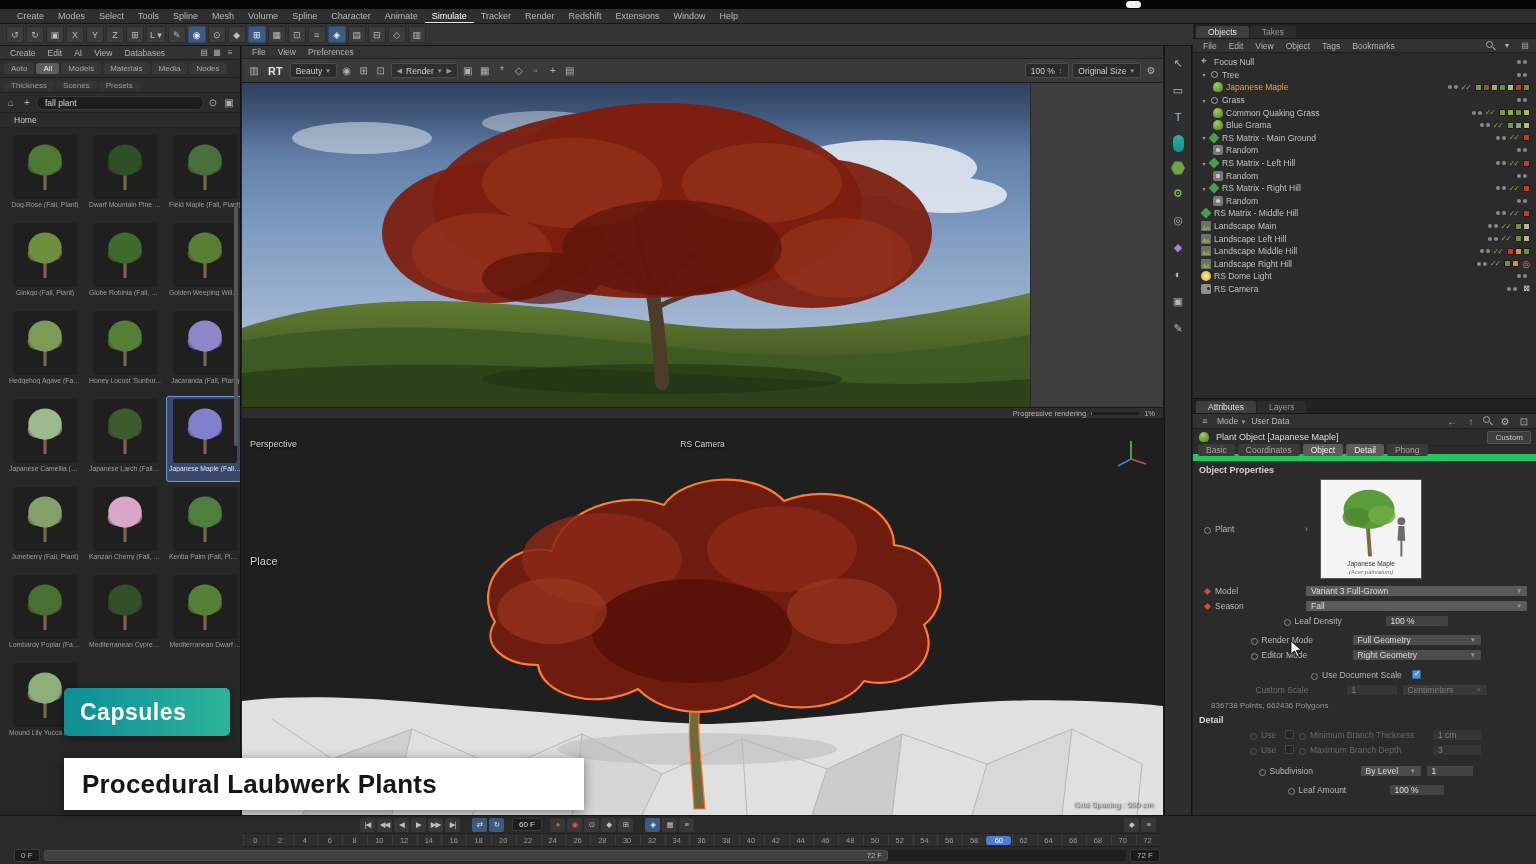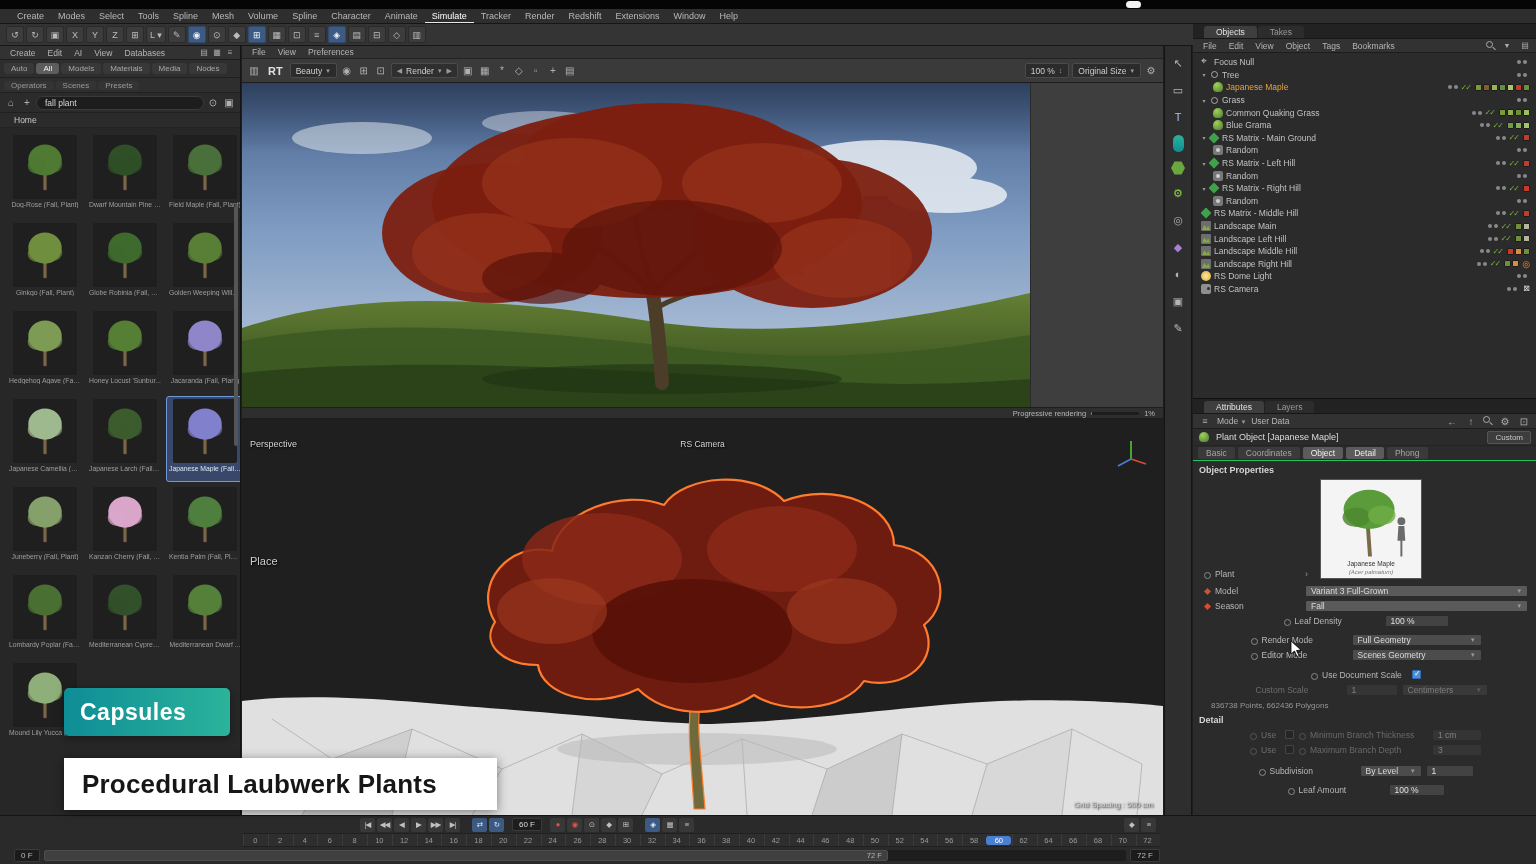--- a/index.html
+++ b/index.html
@@ -41,21 +41,21 @@
   .asset-cell.selected{background:#39486a;border-color:#6f9ad8;}
   .asset-thumb{width:64px;height:64px;background:#1f1f1f;border-radius:2px;display:flex;align-items:center;justify-content:center;}
   .asset-thumb svg{width:56px;height:60px;}
   .asset-label{width:72px;font-size:6.8px;color:#9f9f9f;text-align:center;white-space:nowrap;overflow:hidden;text-overflow:ellipsis;margin-top:2px;}
   .asset-cell.selected .asset-label{color:#dfe6f5;}
   .ab-scrollbar{position:absolute;right:2px;top:160px;width:4px;height:240px;background:#555;border-radius:2px;}
 
   
   .capsules-box{position:absolute;left:64px;top:688px;width:166px;height:48px;border-radius:5px;background:linear-gradient(90deg,#0e8d96,#2cb39b);display:flex;align-items:center;padding-left:16px;z-index:60;box-shadow:0 2px 8px rgba(0,0,0,.4);}
   .capsules-box span{color:#fff;font-size:23px;font-weight:bold;letter-spacing:.5px;}
-  .caption-box{position:absolute;left:64px;top:758px;width:433px;height:52px;background:#fff;display:flex;align-items:center;padding-left:18px;z-index:60;box-shadow:0 2px 10px rgba(0,0,0,.45);}
+  .caption-box{position:absolute;left:64px;top:758px;width:520px;height:52px;background:#fff;display:flex;align-items:center;padding-left:18px;z-index:60;box-shadow:0 2px 10px rgba(0,0,0,.45);}
   .caption-box span{color:#161616;font-size:26px;font-weight:bold;letter-spacing:.2px;}
 
   
   .center{position:absolute;top:46px;left:242px;width:921px;bottom:49px;display:flex;flex-direction:column;background:#262626;}
   .rv-menubar{height:13px;background:#333;display:flex;align-items:center;padding-left:4px;border-bottom:1px solid #222;}
   .rv-menu-item{padding:0 6px;font-size:8.5px;color:#b5b5b5;}
   .rv-toolbar{height:24px;background:#3a3a3a;display:flex;align-items:center;gap:3px;padding:0 5px;border-bottom:1px solid #1c1c1c;}
   .rv-rt{font-size:11px;font-weight:bold;color:#e0e0e0;padding:0 4px;}
   .rv-dd{display:flex;align-items:center;background:#2b2b2b;border:1px solid #4a4a4a;border-radius:2px;height:15px;padding:0 5px;font-size:8.5px;color:#cfcfcf;gap:3px;}
   .rv-nav{display:flex;align-items:center;background:#2f2f2f;border:1px solid #4a4a4a;border-radius:2px;height:15px;padding:0 4px;font-size:8.5px;color:#cfcfcf;gap:3px;}
@@ -76,21 +76,21 @@
   .vp-gizmo{position:absolute;right:12px;top:14px;width:40px;height:40px;}
 
   
   .right-toolbar{position:absolute;top:46px;left:1164px;width:28px;bottom:49px;background:#2e2e2e;border-left:1px solid #141414;border-right:1px solid #141414;display:flex;flex-direction:column;align-items:center;padding-top:8px;gap:9px;}
   .rt-ic{width:18px;height:18px;display:flex;align-items:center;justify-content:center;color:#b5b5b5;font-size:11px;}
   .rt-ic.pill{width:11px;height:17px;border-radius:6px;background:linear-gradient(180deg,#2cb39b,#0e8d96);}
   .rt-ic.hex{width:14px;height:14px;background:#6aa83f;clip-path:polygon(25% 3%,75% 3%,100% 50%,75% 97%,25% 97%,0 50%);}
 
   
   .right-panel{position:absolute;top:24px;left:1193px;right:0;bottom:49px;background:#2b2b2b;display:flex;flex-direction:column;}
-  .tabs-row{height:15px;background:#222;display:flex;align-items:flex-end;padding-left:11px;gap:1px;border-bottom:1px solid #171717;}
+  .tabs-row{height:15px;background:#222;display:flex;align-items:flex-end;padding-left:3px;gap:1px;border-bottom:1px solid #171717;}
   .tab{padding:1px 12px;font-size:8.5px;color:#989898;background:#2c2c2c;border-radius:3px 3px 0 0;}
   .tab.active{background:#3e3e3e;color:#e2e2e2;}
   .om-section{height:375px;display:flex;flex-direction:column;border-bottom:1px solid #101010;}
   .om-menu{height:14px;background:#323232;display:flex;align-items:center;padding:0 4px;border-bottom:1px solid #1d1d1d;}
   .om-menu-item{padding:0 6px;font-size:8.5px;color:#b5b5b5;}
   .om-menu-icons{margin-left:auto;display:flex;align-items:center;gap:4px;}
   .om-rows{flex:1;overflow:hidden;padding-top: 3px;}
   .om-row{height:12.6px;display:flex;align-items:center;padding:0 3px;}
   .om-expand{width:8px;font-size:6px;color:#9a9a9a;flex:none;text-align:center;}
   .om-icon{width:10px;height:10px;margin:0 3px 0 1px;flex:none;position:relative;display:inline-block;}
@@ -113,25 +113,25 @@
   .om-checks{color:#7cb342;font-size:8px;letter-spacing:-2px;padding-right:2px;}
   .om-chips{display:flex;gap:1px;}
   .chip{width:7px;height:7px;border-radius:1px;display:inline-block;border:0.5px solid #1c1c1c;}
   .om-ring{color:#e8883a;font-size:9px;}
   .om-cam{color:#ddd;font-size:8px;}
 
   .attr-section{flex:1;display:flex;flex-direction:column;background:#2b2b2b;}
   .attr-modebar{height:15px;background:#323232;display:flex;align-items:center;gap:5px;padding:0 5px;border-bottom:1px solid #1d1d1d;font-size:8.5px;color:#b8b8b8;}
   .attr-title{height:17px;display:flex;align-items:center;gap:4px;padding:0 5px;font-size:9px;color:#dcdcdc;border-bottom:1px solid #232323;}
   .custom-btn{background:#3d3d3d;border:1px solid #555;border-radius:2px;color:#c8c8c8;font-size:8px;padding:1px 7px;font-family:"Liberation Sans",sans-serif;}
-  .attr-sectabs{height:15px;display:flex;align-items:center;gap:3px;padding:0 5px;border-bottom:1px solid #22c55e;}
+  .attr-sectabs{height:15px;display:flex;align-items:center;gap:3px;padding:0 5px;border-bottom:7px solid #22c55e;}
   .sectab{padding:1px 8px;background:#3a3a3a;border-radius:2px;font-size:8.5px;color:#a5a5a5;}
   .sectab.active{background:#5b5b5b;color:#efefef;}
   .attr-header{font-weight:bold;font-size:9px;color:#d5d5d5;margin:4px 0 2px 6px;}
-  .plant-row{display:flex;align-items:flex-end;margin:2px 8px 4px 10px;gap:4px;}
+  .plant-row{display:flex;align-items:center;margin:2px 8px 4px 10px;gap:4px;}
   .key{width:8px;flex:none;display:inline-block;position:relative;height:8px;margin-top:2px;}
   .key.circ::before{content:"";position:absolute;left:1px;top:1px;width:5px;height:5px;border:1px solid #8a8a8a;border-radius:50%;}
   .key.diam::before{content:"";position:absolute;left:1.5px;top:1.5px;width:5px;height:5px;background:#d0502f;transform:rotate(45deg);}
   .albl{width:86px;flex:none;color:#b8b8b8;font-size:8.5px;white-space:nowrap;}
   .plant-preview{margin-left:8px;width:102px;height:100px;background:#f4f4f4;border:1px solid #555;position:relative;overflow:hidden;}
   .plant-preview svg{display:block;width:100%;height:100%;}
   .pv-cap1{position:absolute;left:0;right:0;bottom:11px;text-align:center;font-size:6.5px;color:#333;}
   .pv-cap2{position:absolute;left:0;right:0;bottom:3px;text-align:center;font-size:6px;color:#777;font-style:italic;}
   .arow{display:flex;align-items:center;height:13px;margin:1px 8px 1px 10px;gap:4px;font-size:8.5px;justify-content:center;}
   .add{display:flex;align-items:center;background:#4c4c4c;border:1px solid #2a2a2a;border-radius:2px;height:12px;padding:0 5px;color:#dcdcdc;gap:4px;white-space:nowrap;}
@@ -295,21 +295,21 @@
 
     <span class="ab-filter">Auto</span>
         <span class="ab-filter active">All</span>
         <span class="ab-filter">Models</span>
         <span class="ab-filter">Materials</span>
         <span class="ab-filter">Media</span>
         <span class="ab-filter">Nodes</span>
       </div>
     <div class="ab-subfilters">
 
-    <span class="ab-subfilter">Operators</span>
+    <span class="ab-subfilter">Thickness</span>
         <span class="ab-subfilter">Scenes</span>
         <span class="ab-subfilter">Presets</span>
       </div>
     <div class="ab-search">
       <span class="gl">⌂</span>
       <span class="gl">+</span>
       <input class="ab-search-input" value="fall plant" style="">
       <span class="gl">⊙</span>
       <span class="gl">▣</span>
     </div>
@@ -1168,21 +1168,21 @@
         <span class="albl">Render Mode</span>
         <div class="add" style="width:130px;">
             <span>Full Geometry</span>
             <span class="dda">▾</span>
           </div>
       </div>
       <div class="arow">
         <span class="key circ"></span>
         <span class="albl">Editor Mode</span>
         <div class="add" style="width:130px;">
-            <span>Scenes Geometry</span>
+            <span>Right Geometry</span>
             <span class="dda">▾</span>
           </div>
       </div>
       <div style="height:5px;"></div>
       <div class="arow">
         <span class="key circ"></span>
         <span class="albl">Use Document Scale</span>
         <span class="cb checked"></span>
       </div>
       <div class="arow dim">

